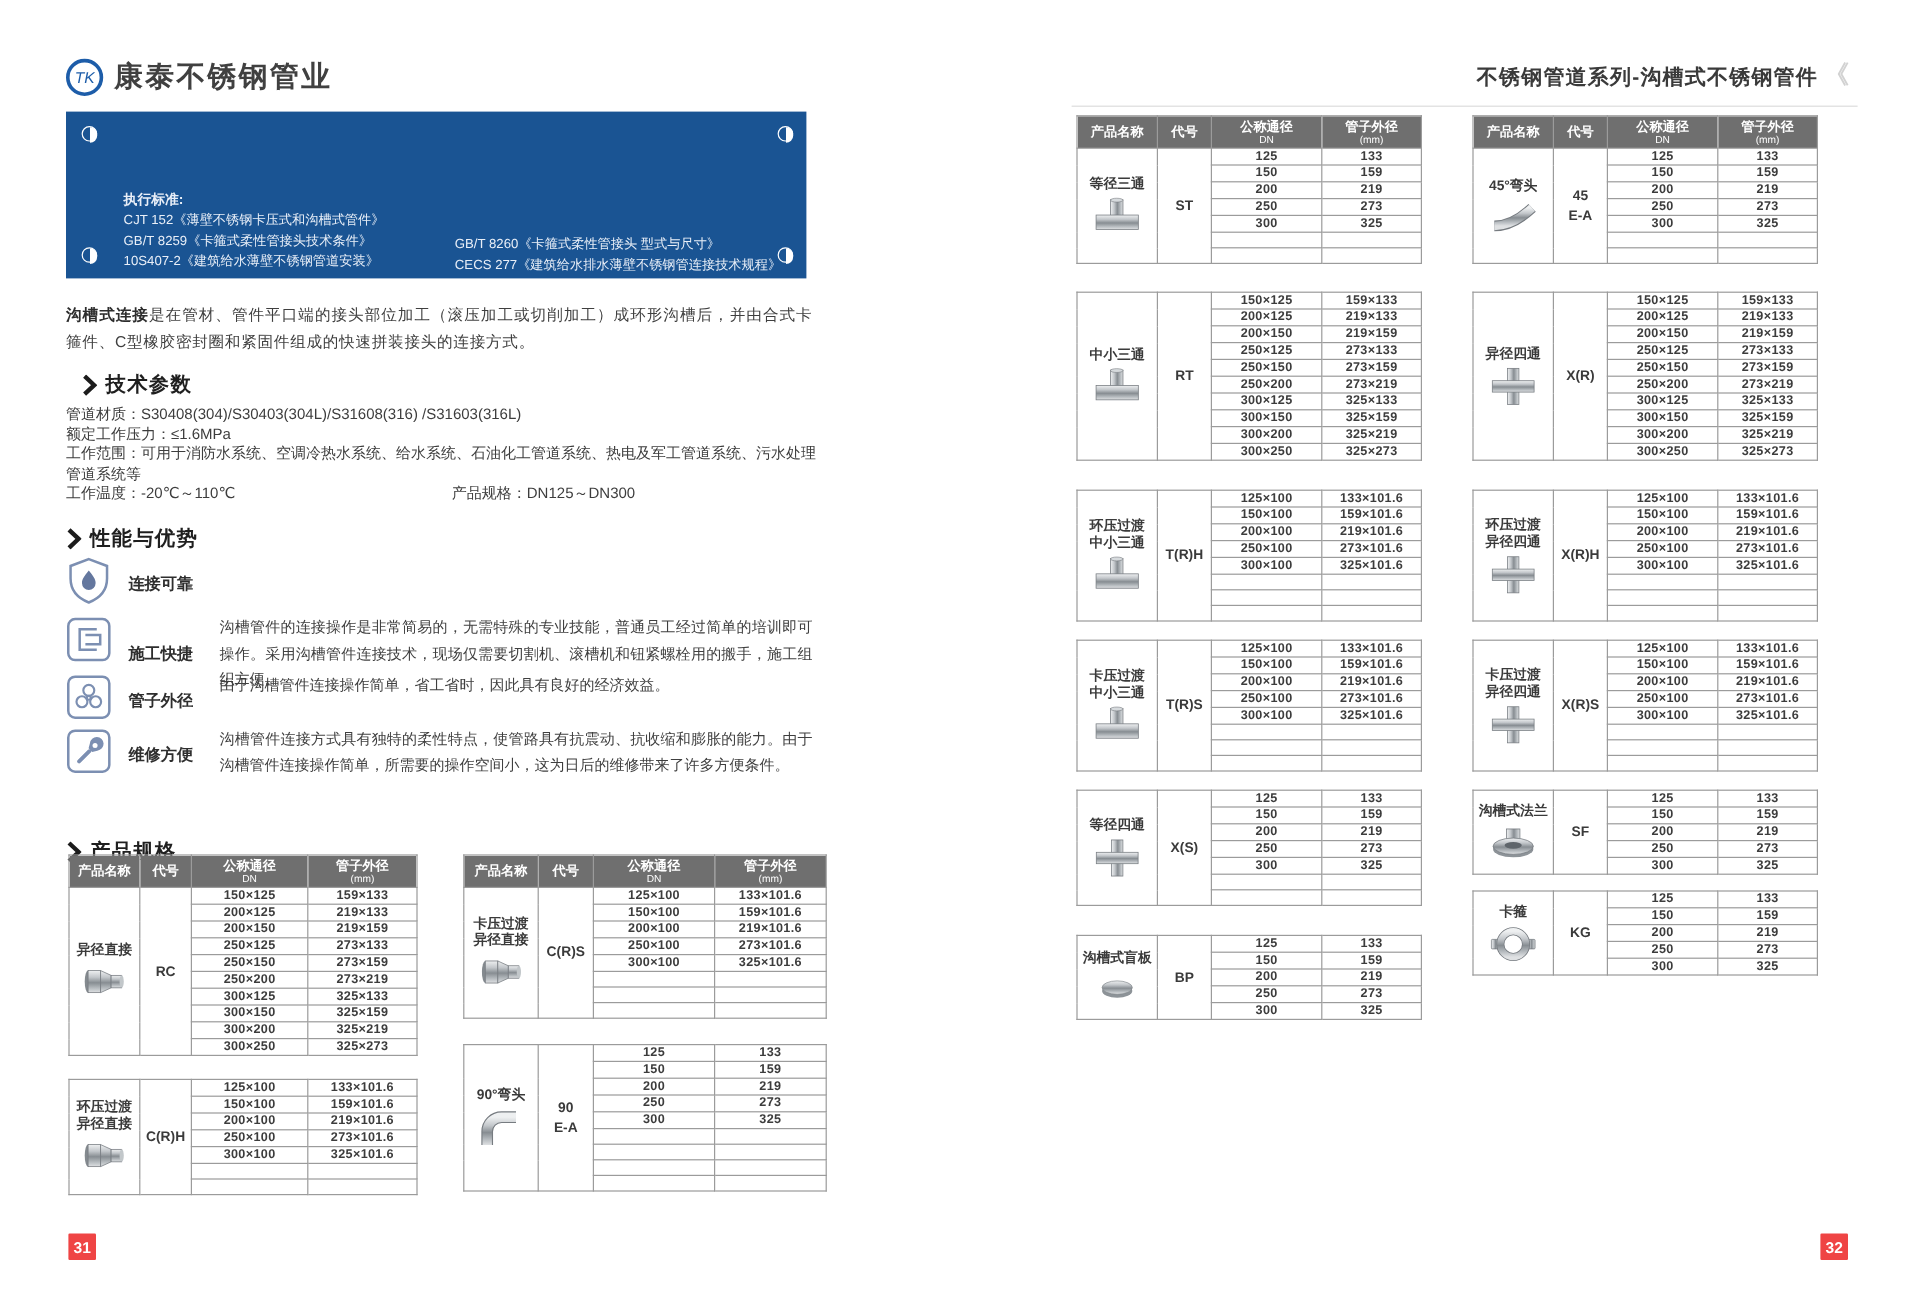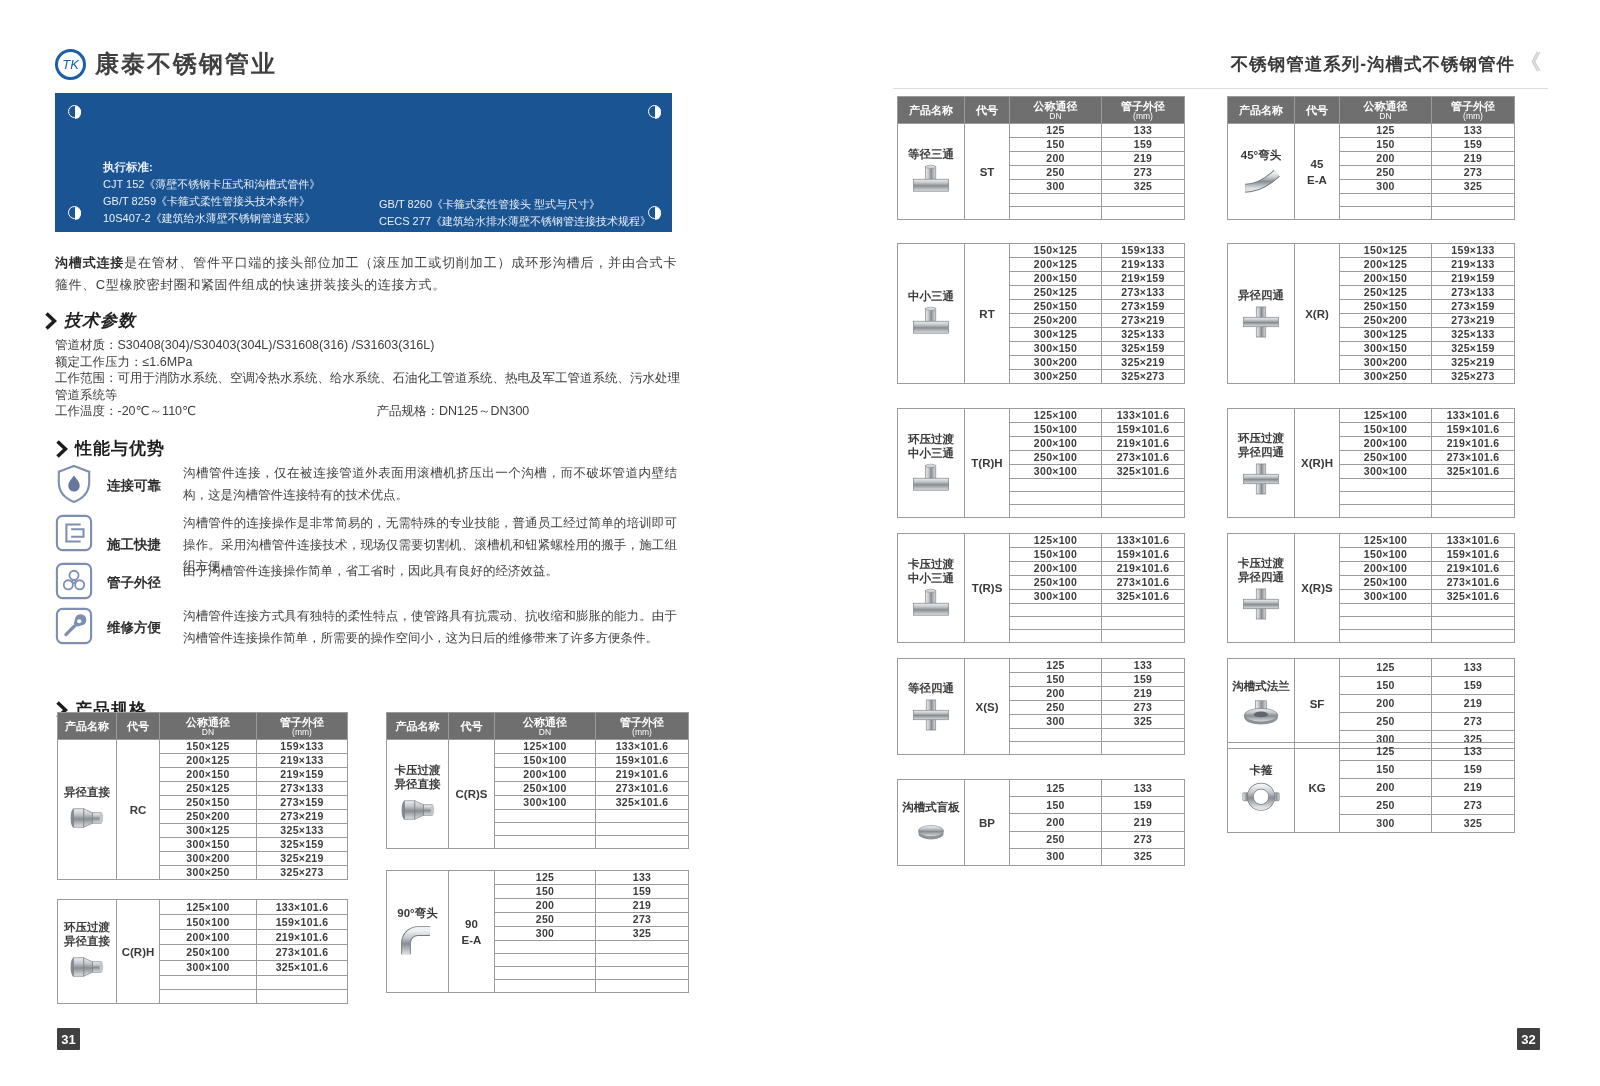--- a/index.html
+++ b/index.html
@@ -43,30 +43,30 @@
   .feat-label{flex:0 0 86px;padding-left:10px;font-size:13.5px;font-weight:bold;color:#2e2e2e;align-self:center;}
   .feat-text{flex:1;font-size:12.5px;line-height:21.5px;text-align:justify;color:#3f3f3f;}
 
   
   .ptable{position:absolute;}
   .ptable table{border-collapse:collapse;width:100%;table-layout:fixed;border:1.4px solid #777777;}
   .ptable th,.ptable td{border:1px solid #9b9b9b;overflow:hidden;}
   .ptable th{background:#6f6f6f;color:#ffffff;font-size:11px;font-weight:bold;height:27px;line-height:12px;text-align:center;}
   .ptable th .sub{display:block;font-size:8.5px;line-height:9px;font-weight:normal;}
   .ptable td.v{height:13px;line-height:13px;font-size:10.5px;font-weight:bold;text-align:center;color:#3c3c3c;letter-spacing:0.3px;}
-  .ptable td.name-cell{text-align:center;vertical-align:middle;padding:20px 1px;}
+  .ptable td.name-cell{text-align:center;vertical-align:middle;padding:10px 1px;}
   .ptable .pname{font-size:11.5px;font-weight:bold;color:#3a3a3a;line-height:14px;white-space:pre-line;margin-bottom:3px;}
   .ptable .pimg{line-height:0;}
   .ptable td.code-cell{text-align:center;vertical-align:middle;font-size:11.5px;font-weight:bold;color:#3a3a3a;white-space:pre-line;line-height:16px;}
   .t-left col:nth-child(1){width:59px}.t-left col:nth-child(2){width:43px}.t-left col:nth-child(3){width:97px}
   .t-mid  col:nth-child(1){width:62px}.t-mid  col:nth-child(2){width:46px}.t-mid  col:nth-child(3){width:101px}
   .t-right col:nth-child(1){width:67px}.t-right col:nth-child(2){width:45px}.t-right col:nth-child(3){width:92px}
 
   
-  .page-badge{width:23px;height:22px;background:#404040;color:#ffffff;font-size:13px;font-weight:bold;
+  .page-badge{width:23px;height:22px;background:#ef4444;color:#ffffff;font-size:13px;font-weight:bold;
     display:flex;align-items:center;justify-content:center;border-radius:1px;}
 </style>
 </head>
 <body>
 
 <svg width="0" height="0" style="position:absolute" aria-hidden="true">
   <defs>
     <linearGradient id="mg" x1="0" y1="0" x2="0" y2="1">
       <stop offset="0" stop-color="#eef0f1"></stop>
         <stop offset="0.3" stop-color="#c3c7cb"></stop>
@@ -107,21 +107,21 @@
         <div>CECS 277《建筑给水排水薄壁不锈钢管连接技术规程》</div>
       </div>
     </div>
   </div>
 </div>
 
 <div class="abs intro">
   <b>沟槽式连接</b><span>是在管材、管件平口端的接头部位加工（滚压加工或切削加工）成环形沟槽后，并由合式卡箍件、C型橡胶密封圈和紧固件组成的快速拼装接头的连接方式。</span>
 </div>
 
-<div class="abs sec-head" style="left:44px;top:309px;font-style:italic;">
+<div class="abs sec-head" style="left:68px;top:309px;">
   <svg width="13" height="18" viewBox="0 0 13 18">
       <path d="M2.5 1.5 L10.5 9 L2.5 16.5" fill="none" stroke="#1c1c1c" stroke-width="3.6"></path>
     </svg>
   <span>技术参数</span>
 </div>
 <div class="abs tech-lines">
   <div>管道材质：S30408(304)/S30403(304L)/S31608(316) /S31603(316L)</div>
   <div>额定工作压力：≤1.6MPa</div>
   <div>工作范围：可用于消防水系统、空调冷热水系统、给水系统、石油化工管道系统、热电及军工管道系统、污水处理管道系统等</div>
   <div>
@@ -138,21 +138,20 @@
 </div>
 
 <div class="abs feat-item" style="top:463px;">
   <div class="feat-ic">
     <svg width="38" height="42" viewBox="0 0 40 42">
         <path d="M20 2 L36 8 V19 C36 30 29 36.5 20 40 C11 36.5 4 30 4 19 V8 Z" fill="none" stroke="#7c8fb2" stroke-width="2.2"></path>
         <path d="M20 12 C24 17 26 19.5 26 23 A6 6 0 0 1 14 23 C14 19.5 16 17 20 12 Z" fill="#64779e"></path>
       </svg>
   </div>
   <div class="feat-label">连接可靠</div>
-  <div class="feat-text">沟槽管件连接，仅在被连接管道外表面用滚槽机挤压出一个沟槽，而不破坏管道内壁结构，这是沟槽管件连接特有的技术优点。</div>
 </div>
 
 <div class="abs feat-item" style="top:513px;">
   <div class="feat-ic">
     <svg width="38" height="40" viewBox="0 0 40 40">
         <rect x="2" y="2" width="36" height="36" rx="6" fill="none" stroke="#7c8fb2" stroke-width="2.2"></rect>
         <path d="M27 11 H12 V29 H27" fill="none" stroke="#7c8fb2" stroke-width="2.2"></path>
         <path d="M17 16 H30 V24 H17" fill="none" stroke="#7c8fb2" stroke-width="2.2"></path>
       </svg>
   </div>

